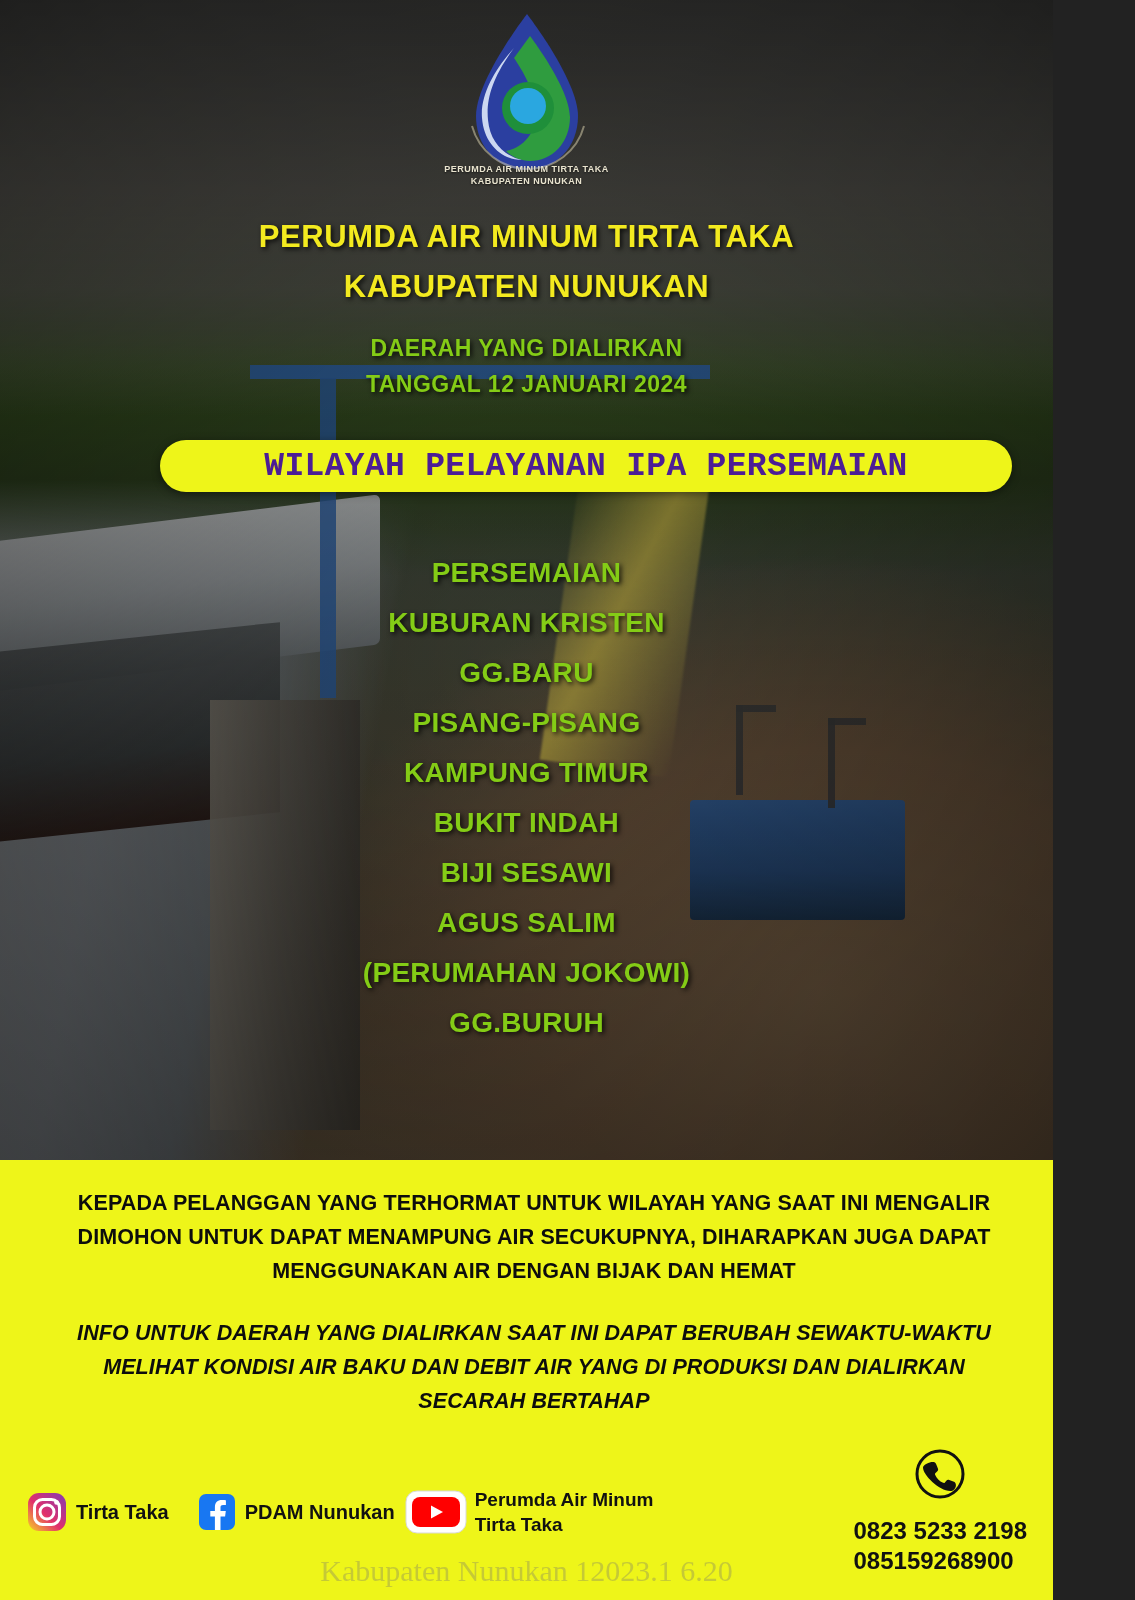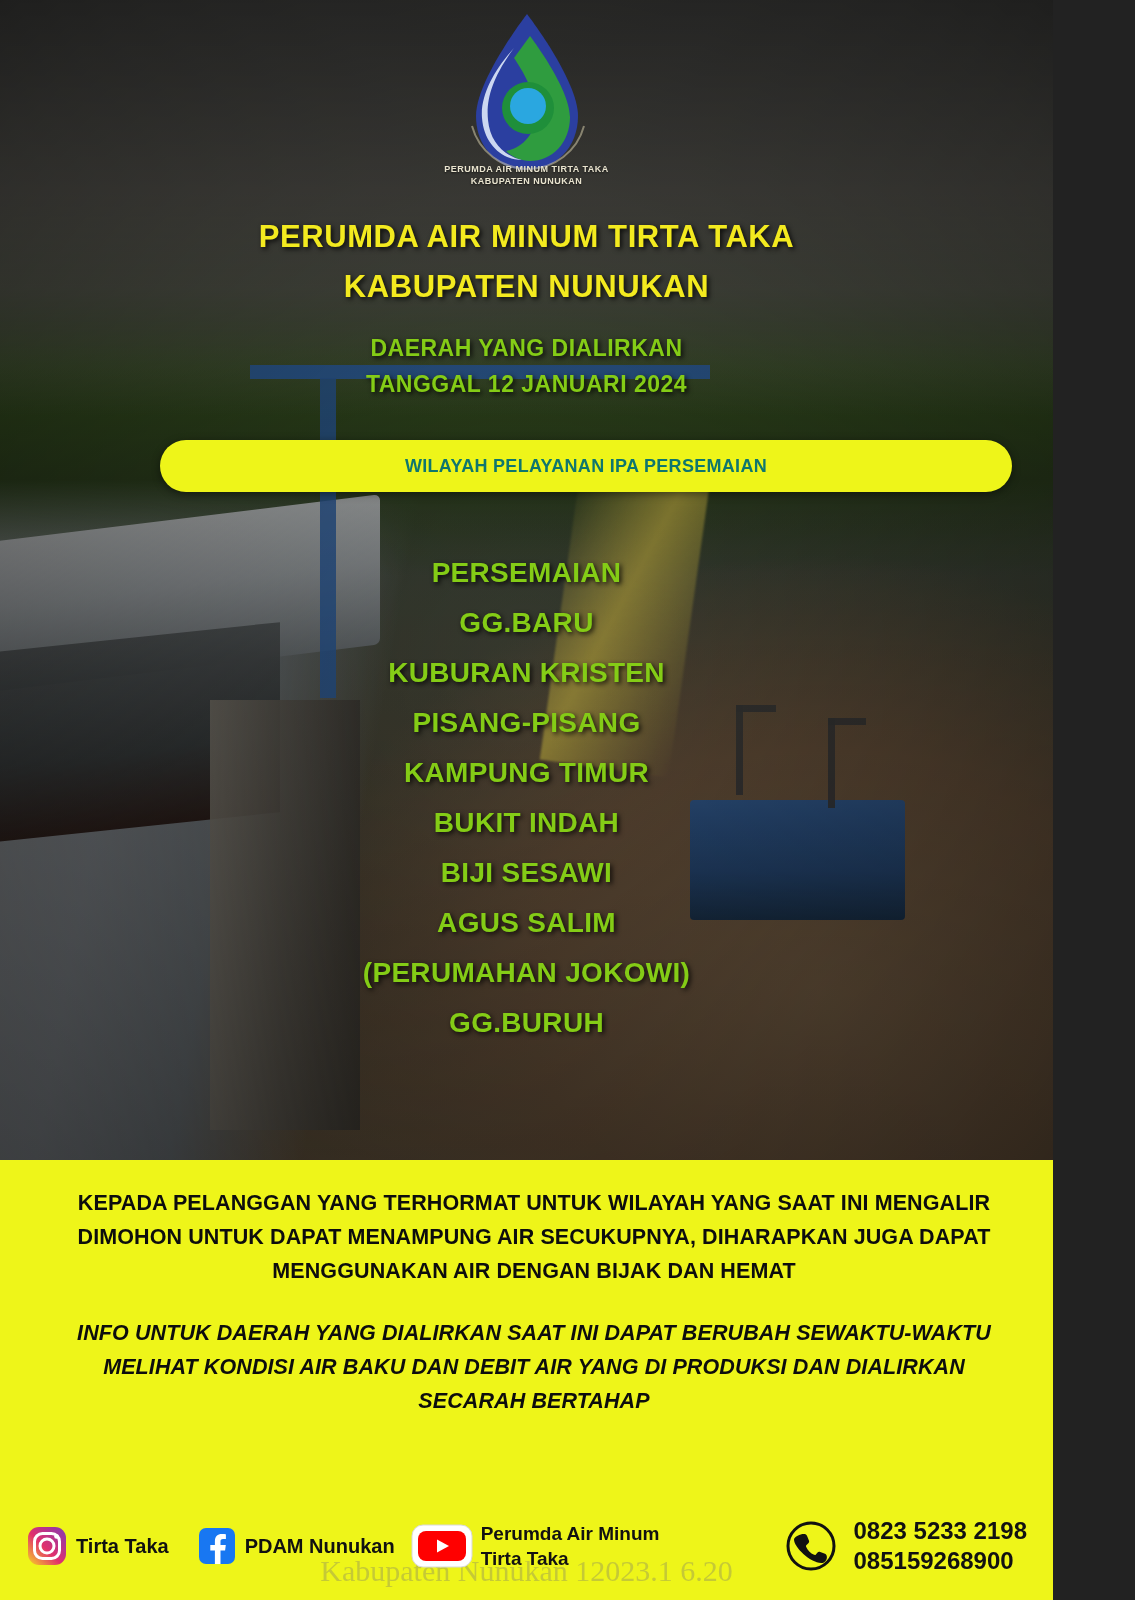--- a/index.html
+++ b/index.html
@@ -148,24 +148,25 @@
   .pill {
     position: absolute;
     left: 160px; top: 440px;
     width: 852px; height: 52px;
     background: #eef519;
     border-radius: 26px;
     display: flex; align-items: center; justify-content: center;
     box-shadow: 0 2px 8px rgba(0,0,0,.45);
   }
   .pill-text {
-    color: #0f766e;
-    font-size: 18px;
+    color: #4c1d95;
+    font-size: 33px;
     font-weight: bold;
     letter-spacing: .3px;
+    font-family: Liberation Mono, monospace;
   }
 
   
   .area-list {
     position: absolute;
     left: 0; right: 0; top: 548px;
     text-align: center;
   }
   .area-item {
     color: #84cc16;
@@ -206,21 +207,21 @@
   .social-item { display: flex; align-items: center; gap: 8px; }
   .social-label {
     color: #111;
     font-size: 20px;
     font-weight: bold;
     line-height: 25px;
   }
   .social-label.two-line { font-size: 19px; }
   .phone-block {
     margin-left: auto;
-    display: flex; align-items: center; gap: 16px;
+    display: flex; align-items: center; gap: 16px; flex-direction: column;
   }
   .phone-nums {
     color: #111;
     font-size: 24px;
     font-weight: bold;
     line-height: 30px;
     text-align: left;
   }
   .icon-ig, .icon-fb, .icon-yt, .icon-phone { flex: none; display: block; }
 
@@ -281,22 +282,22 @@
     <div class="h2">DAERAH YANG DIALIRKAN</div>
     <div class="h2" style="margin-top:0">TANGGAL  12 JANUARI 2024</div>
   </div>
 
   <div class="pill">
     <span class="pill-text">WILAYAH PELAYANAN IPA PERSEMAIAN</span>
   </div>
 
   <div class="area-list">
     <div class="area-item">PERSEMAIAN</div>
+    <div class="area-item">KUBURAN  KRISTEN</div>
     <div class="area-item">GG.BARU</div>
-    <div class="area-item">KUBURAN  KRISTEN</div>
     <div class="area-item">PISANG-PISANG</div>
     <div class="area-item">KAMPUNG TIMUR</div>
     <div class="area-item">BUKIT INDAH</div>
     <div class="area-item">BIJI SESAWI</div>
     <div class="area-item">AGUS SALIM</div>
     <div class="area-item">(PERUMAHAN JOKOWI)</div>
     <div class="area-item">GG.BURUH</div>
   </div>
 
   <div class="footer">
@@ -327,21 +328,21 @@
       </div>
 
       <div class="social-item" style="margin-left:18px">
         <svg class="icon-fb" width="40" height="40" viewBox="0 0 40 40" xmlns="http://www.w3.org/2000/svg">
           <rect x="2" y="2" width="36" height="36" rx="7" fill="#1877f2"></rect>
           <path d="M23.5 38V24.5h4.6l.7-5.4h-5.3v-3.4c0-1.5.4-2.6 2.6-2.6h2.8V8.3c-.5-.07-2.2-.23-4.1-.23-4.1 0-6.9 2.5-6.9 7.1v3.9h-4.6v5.4h4.6V38z" fill="#ffffff"></path>
         </svg>
         <span class="social-label">PDAM Nunukan</span>
       </div>
 
-      <div class="social-item" style="margin-left:6px">
+      <div class="social-item" style="margin-left:0">
         <svg class="icon-yt" width="62" height="44" viewBox="0 0 62 44" xmlns="http://www.w3.org/2000/svg">
           <rect x="1" y="1" width="60" height="42" rx="11" fill="#ffffff" stroke="#d9d9d9" stroke-width="1"></rect>
           <rect x="7" y="7" width="48" height="30" rx="8" fill="#ff0000"></rect>
           <path d="M26 15.5l12 6.5-12 6.5z" fill="#ffffff"></path>
         </svg>
         <div>
           <div class="social-label two-line">Perumda Air Minum</div>
           <div class="social-label two-line">Tirta Taka</div>
         </div>
       </div>

